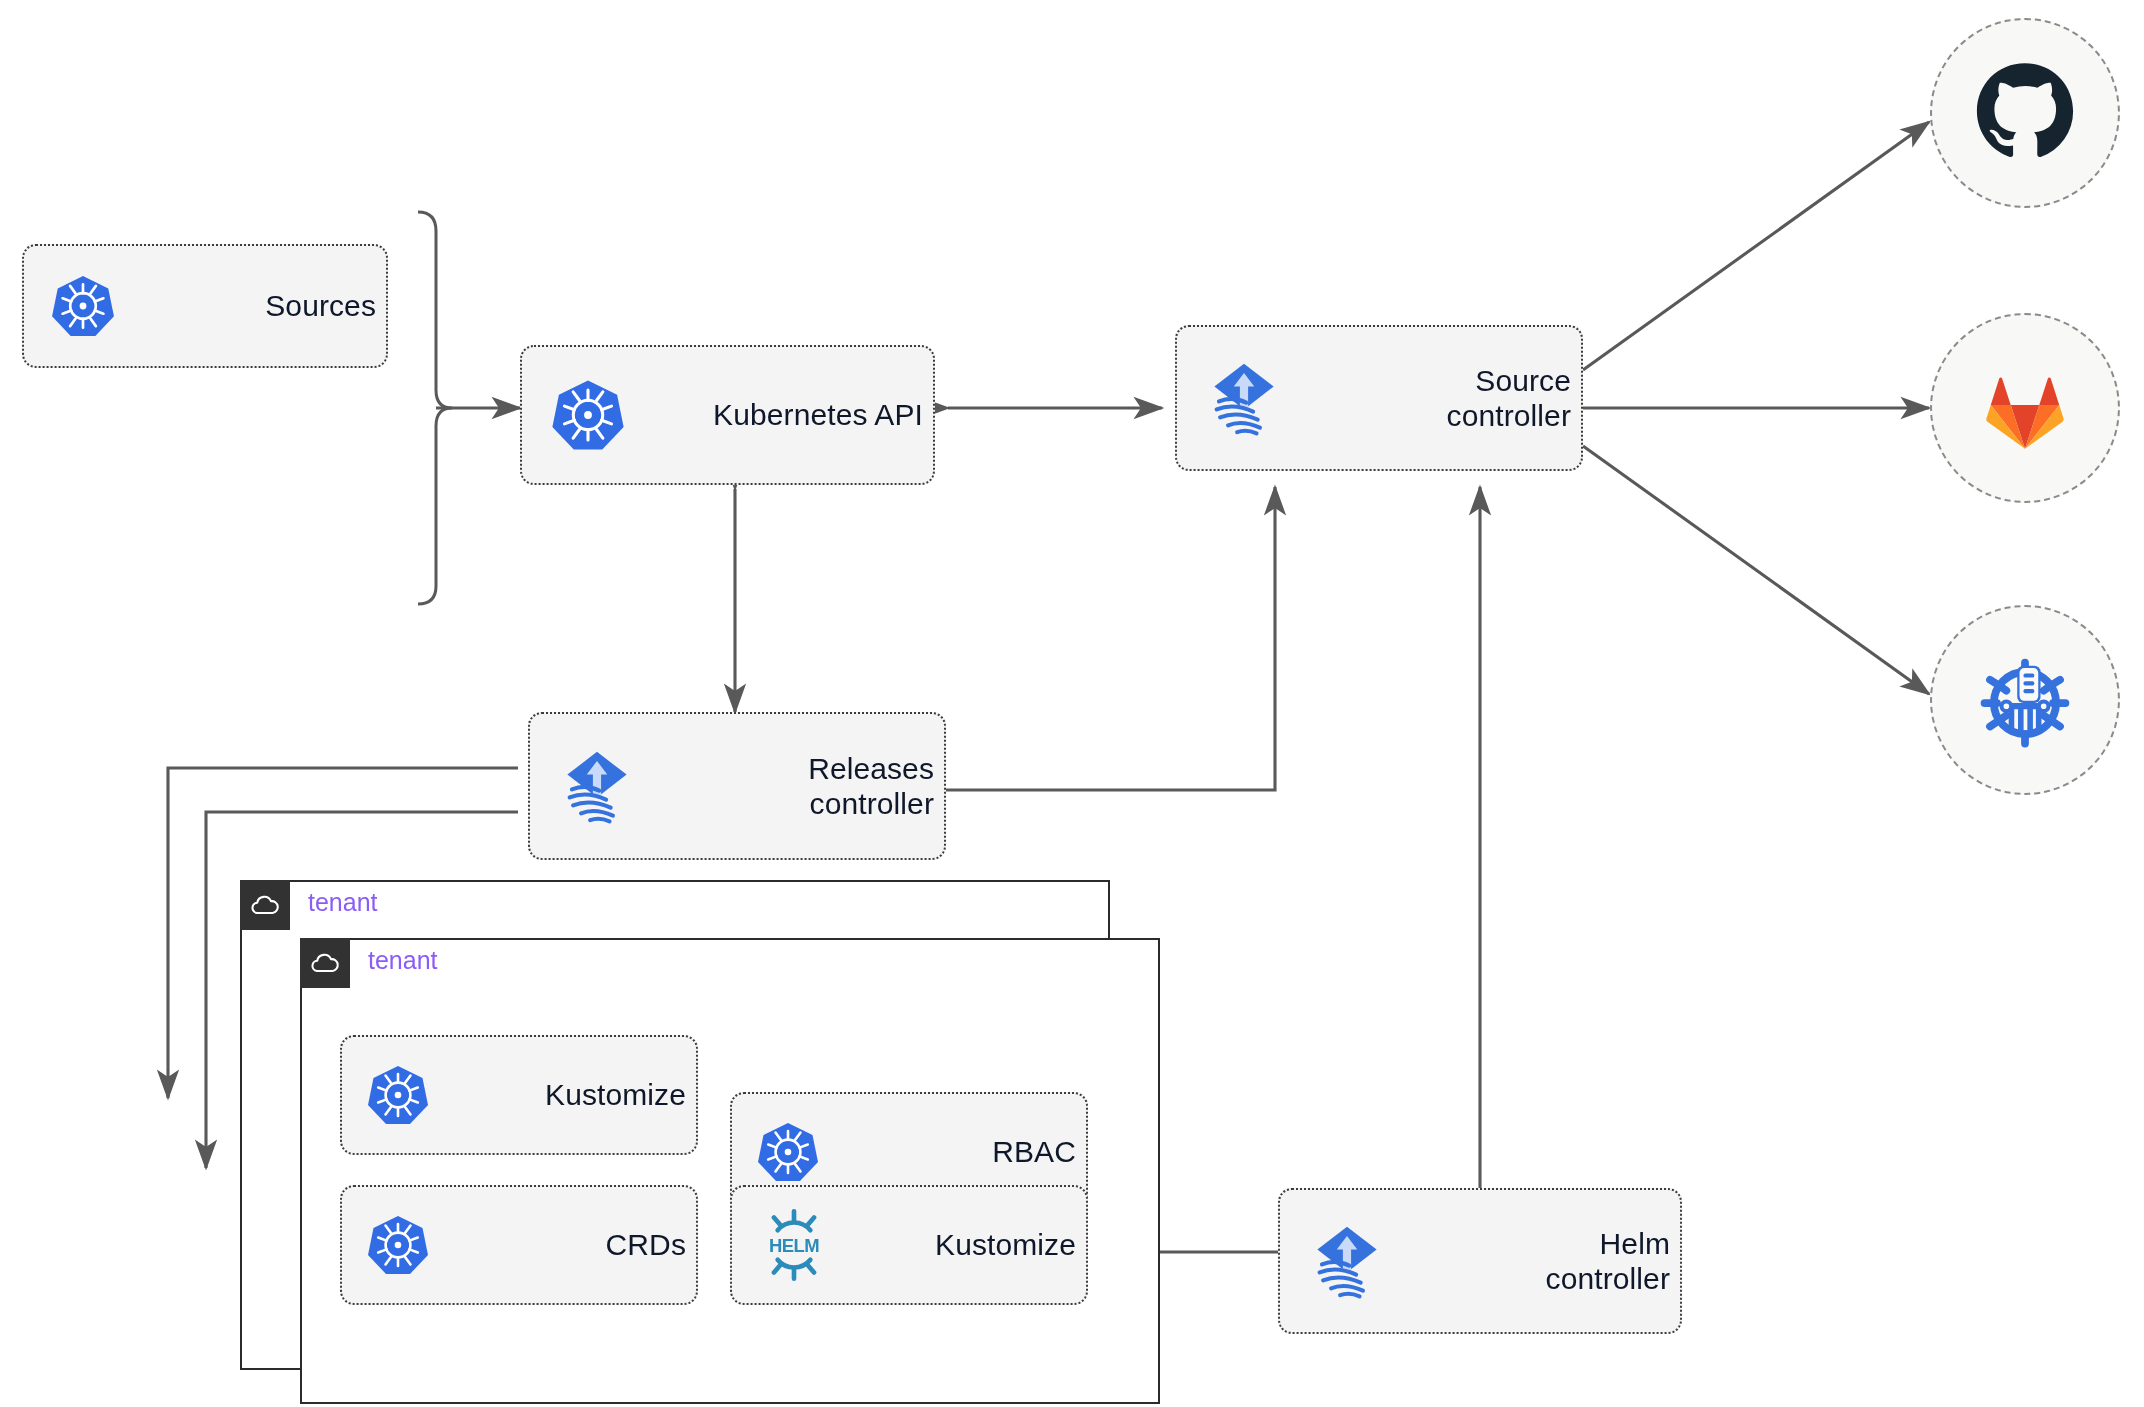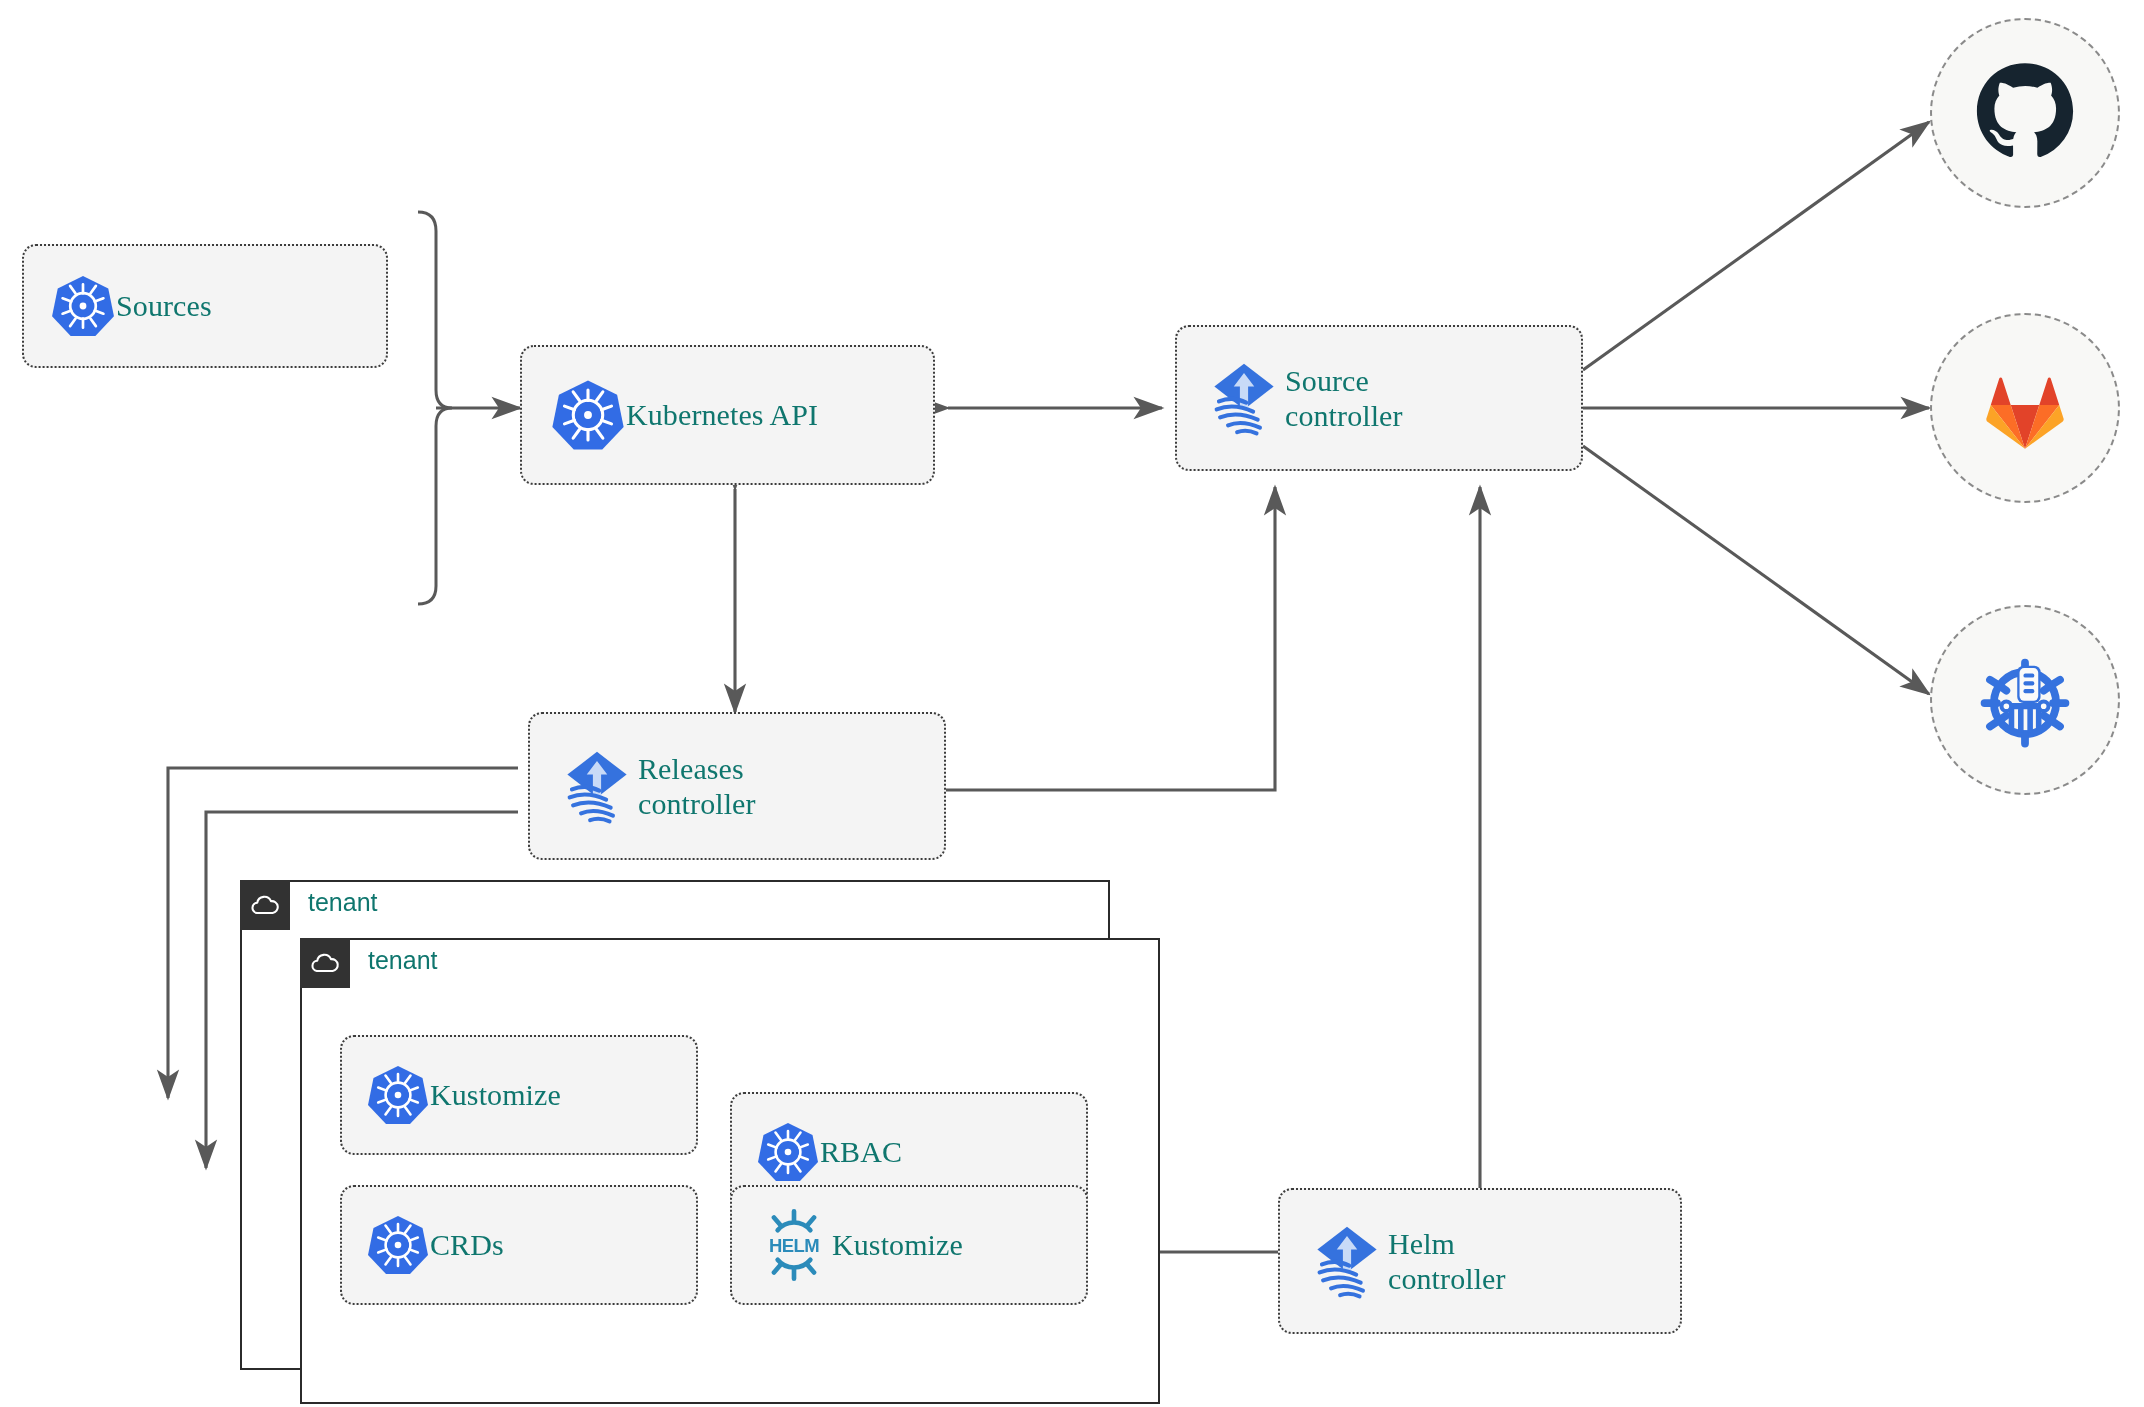--- a/index.html
+++ b/index.html
@@ -15,39 +15,39 @@
     position:absolute;
     background:#f4f4f4;
     border:2.2px dotted #3c3c3c;
     border-radius:14px;
     display:flex;align-items:center;
     box-sizing:border-box;
     z-index:5;
   }
   .node .ico{flex:0 0 auto;display:flex;align-items:center;justify-content:center;}
   .node .lbl{
-    flex:1 1 auto;text-align:left;color:#0f766e;
+    flex:1 1 auto;text-align:right;color:#0f172a;
     font-size:30px;line-height:1.18;letter-spacing:.1px;
-    white-space:pre-line;padding-right:10px;font-family:Liberation Serif, serif;
+    white-space:pre-line;padding-right:10px;
   }
   .node.two-line .lbl{font-size:30px;}
 
   
   .tenant{
     position:absolute;background:#ffffff;
     border:2.4px solid #2b2b2b;box-sizing:border-box;
   }
   .tenant .tab{
     position:absolute;left:-2.4px;top:-2.4px;
     height:50px;min-width:50px;
     background:#323232;display:flex;align-items:center;justify-content:center;
   }
   .tenant .tname{
     position:absolute;top:6px;
-    font-size:25px;color:#0f766e;
+    font-size:25px;color:#8b5cf6;
   }
 
   
   .circ{
     position:absolute;border-radius:50%;
     background:#f8f8f6;border:2.4px dashed #8a8a8a;
     display:flex;align-items:center;justify-content:center;
     box-sizing:border-box;z-index:5;
   }
 </style>

